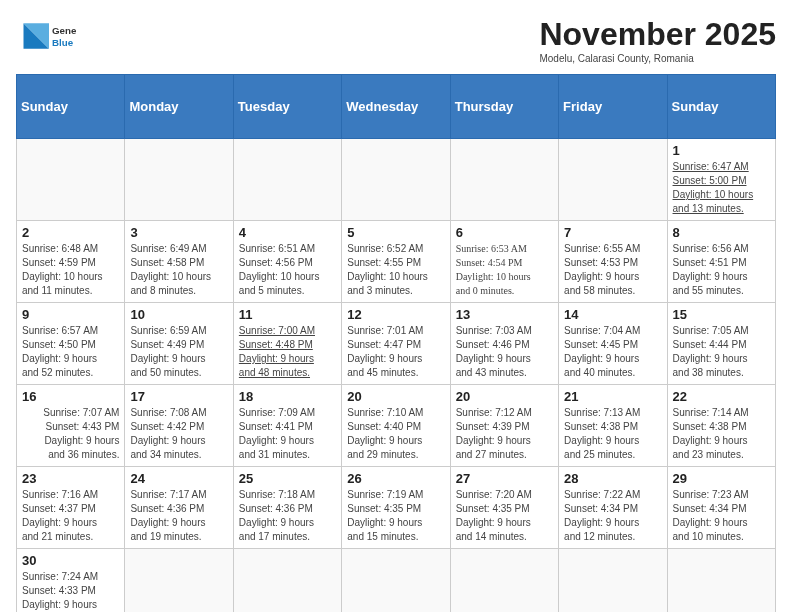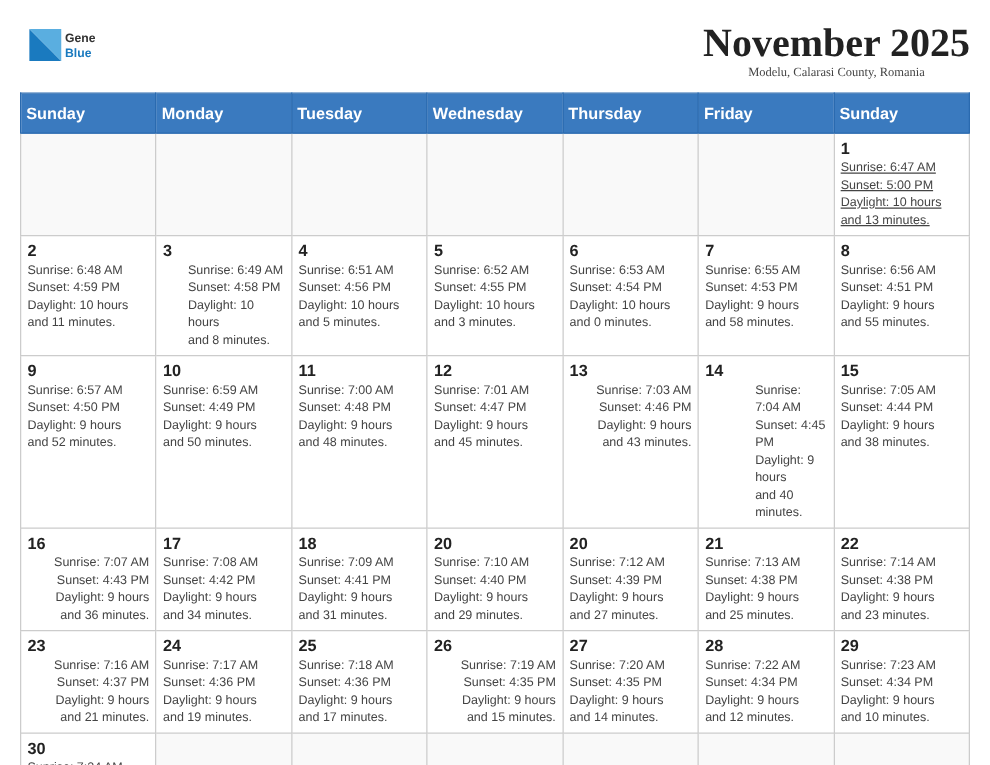--- a/index.html
+++ b/index.html
@@ -19,43 +19,42 @@
     .logo-area {
       display: flex;
       flex-direction: column;
       align-items: flex-start;
     }
     .logo-wrapper {
       display: flex;
       align-items: center;
     }
     .title-area {
-      text-align: center;
-      font-family: Liberation Serif, serif;
+      text-align: left;
     }
     .month-title {
       font-size: 32px;
       font-weight: bold;
       color: #222;
     }
     .location-title {
       font-size: 10px;
       color: #444;
     }
     .calendar {
       width: 100%;
       border-collapse: collapse;
       border: 1px solid #ccc;
     }
     .calendar th {
       background-color: #3a7abf;
       color: #fff;
       font-size: 13px;
       font-weight: bold;
-      padding: 8px 4px;
+      padding: 24px 4px;
       text-align: left;
       border: 1px solid #2a6aaf;
     }
     .calendar td {
       vertical-align: top;
       border: 1px solid #ccc;
       padding: 4px 5px;
       width: calc(100% / 7);
       height: 80px;
       font-size: 10.5px;
@@ -131,42 +130,42 @@
       <tr>
         <td>
           <span class="day-number">2</span>
           <div class="day-info" style="white-space: pre-line;">Sunrise: 6:48 AM
 Sunset: 4:59 PM
 Daylight: 10 hours
 and 11 minutes.</div>
         </td>
         <td>
           <span class="day-number">3</span>
-          <div class="day-info" style="white-space: pre-line; margin-left: 20px;">Sunrise: 6:49 AM
+          <div class="day-info" style="white-space: pre-line;">Sunrise: 6:49 AM
 Sunset: 4:58 PM
 Daylight: 10 hours
 and 8 minutes.</div>
         </td>
         <td>
           <span class="day-number">4</span>
           <div class="day-info" style="white-space: pre-line;">Sunrise: 6:51 AM
 Sunset: 4:56 PM
 Daylight: 10 hours
 and 5 minutes.</div>
         </td>
         <td>
           <span class="day-number">5</span>
           <div class="day-info" style="white-space: pre-line;">Sunrise: 6:52 AM
 Sunset: 4:55 PM
 Daylight: 10 hours
 and 3 minutes.</div>
         </td>
         <td>
           <span class="day-number">6</span>
-          <div class="day-info" style="white-space: pre-line;">Sunrise: 6:53 AM
+          <div class="day-info" style="white-space: pre-line; font-family: Liberation Serif, serif;">Sunrise: 6:53 AM
 Sunset: 4:54 PM
 Daylight: 10 hours
 and 0 minutes.</div>
         </td>
         <td>
           <span class="day-number">7</span>
           <div class="day-info" style="white-space: pre-line;">Sunrise: 6:55 AM
 Sunset: 4:53 PM
 Daylight: 9 hours
 and 58 minutes.</div>
@@ -189,42 +188,42 @@
         </td>
         <td>
           <span class="day-number">10</span>
           <div class="day-info" style="white-space: pre-line;">Sunrise: 6:59 AM
 Sunset: 4:49 PM
 Daylight: 9 hours
 and 50 minutes.</div>
         </td>
         <td>
           <span class="day-number">11</span>
-          <div class="day-info" style="white-space: pre-line;">Sunrise: 7:00 AM
+          <div class="day-info" style="white-space: pre-line; text-decoration: underline;">Sunrise: 7:00 AM
 Sunset: 4:48 PM
 Daylight: 9 hours
 and 48 minutes.</div>
         </td>
         <td>
           <span class="day-number">12</span>
           <div class="day-info" style="white-space: pre-line;">Sunrise: 7:01 AM
 Sunset: 4:47 PM
 Daylight: 9 hours
 and 45 minutes.</div>
         </td>
         <td>
           <span class="day-number">13</span>
-          <div class="day-info" style="white-space: pre-line; text-align: right;">Sunrise: 7:03 AM
+          <div class="day-info" style="white-space: pre-line;">Sunrise: 7:03 AM
 Sunset: 4:46 PM
 Daylight: 9 hours
 and 43 minutes.</div>
         </td>
         <td>
           <span class="day-number">14</span>
-          <div class="day-info" style="white-space: pre-line; margin-left: 40px;">Sunrise: 7:04 AM
+          <div class="day-info" style="white-space: pre-line;">Sunrise: 7:04 AM
 Sunset: 4:45 PM
 Daylight: 9 hours
 and 40 minutes.</div>
         </td>
         <td>
           <span class="day-number">15</span>
           <div class="day-info" style="white-space: pre-line;">Sunrise: 7:05 AM
 Sunset: 4:44 PM
 Daylight: 9 hours
 and 38 minutes.</div>
@@ -277,42 +276,42 @@
           <span class="day-number">22</span>
           <div class="day-info" style="white-space: pre-line;">Sunrise: 7:14 AM
 Sunset: 4:38 PM
 Daylight: 9 hours
 and 23 minutes.</div>
         </td>
       </tr>
       <tr>
         <td>
           <span class="day-number">23</span>
-          <div class="day-info" style="white-space: pre-line; text-align: right;">Sunrise: 7:16 AM
+          <div class="day-info" style="white-space: pre-line;">Sunrise: 7:16 AM
 Sunset: 4:37 PM
 Daylight: 9 hours
 and 21 minutes.</div>
         </td>
         <td>
           <span class="day-number">24</span>
           <div class="day-info" style="white-space: pre-line;">Sunrise: 7:17 AM
 Sunset: 4:36 PM
 Daylight: 9 hours
 and 19 minutes.</div>
         </td>
         <td>
           <span class="day-number">25</span>
           <div class="day-info" style="white-space: pre-line;">Sunrise: 7:18 AM
 Sunset: 4:36 PM
 Daylight: 9 hours
 and 17 minutes.</div>
         </td>
         <td>
           <span class="day-number">26</span>
-          <div class="day-info" style="white-space: pre-line; text-align: right;">Sunrise: 7:19 AM
+          <div class="day-info" style="white-space: pre-line;">Sunrise: 7:19 AM
 Sunset: 4:35 PM
 Daylight: 9 hours
 and 15 minutes.</div>
         </td>
         <td>
           <span class="day-number">27</span>
           <div class="day-info" style="white-space: pre-line;">Sunrise: 7:20 AM
 Sunset: 4:35 PM
 Daylight: 9 hours
 and 14 minutes.</div>

